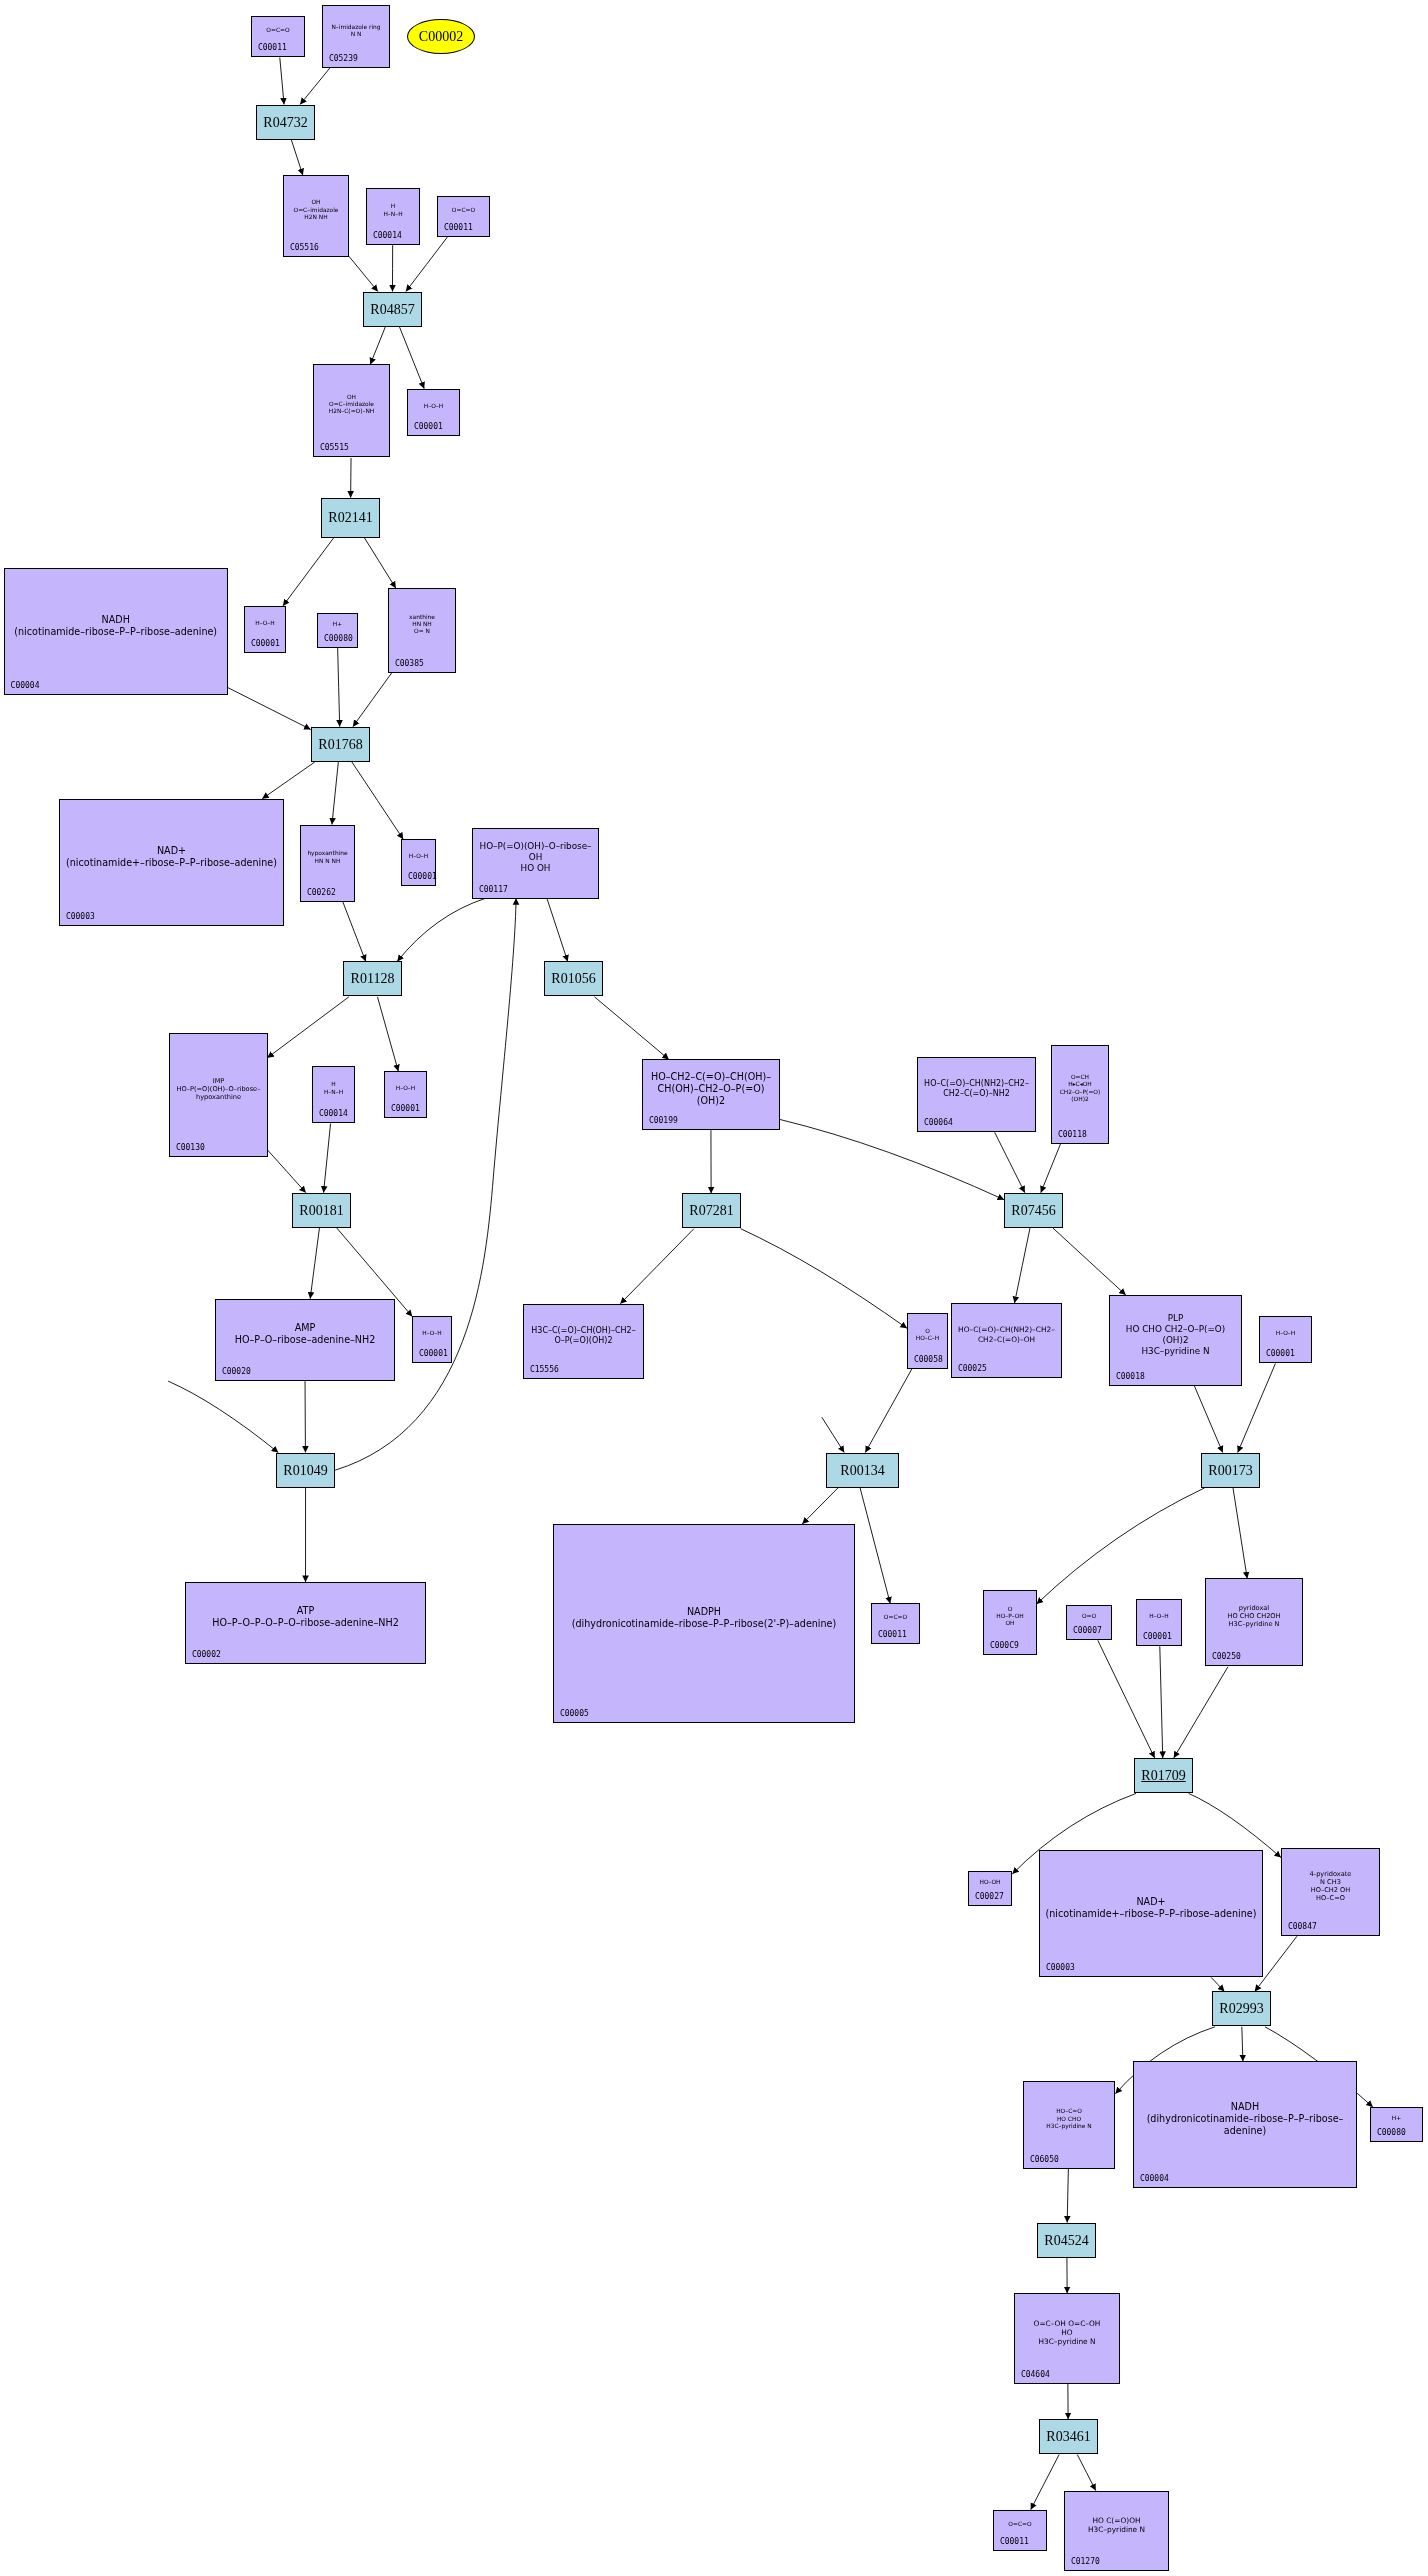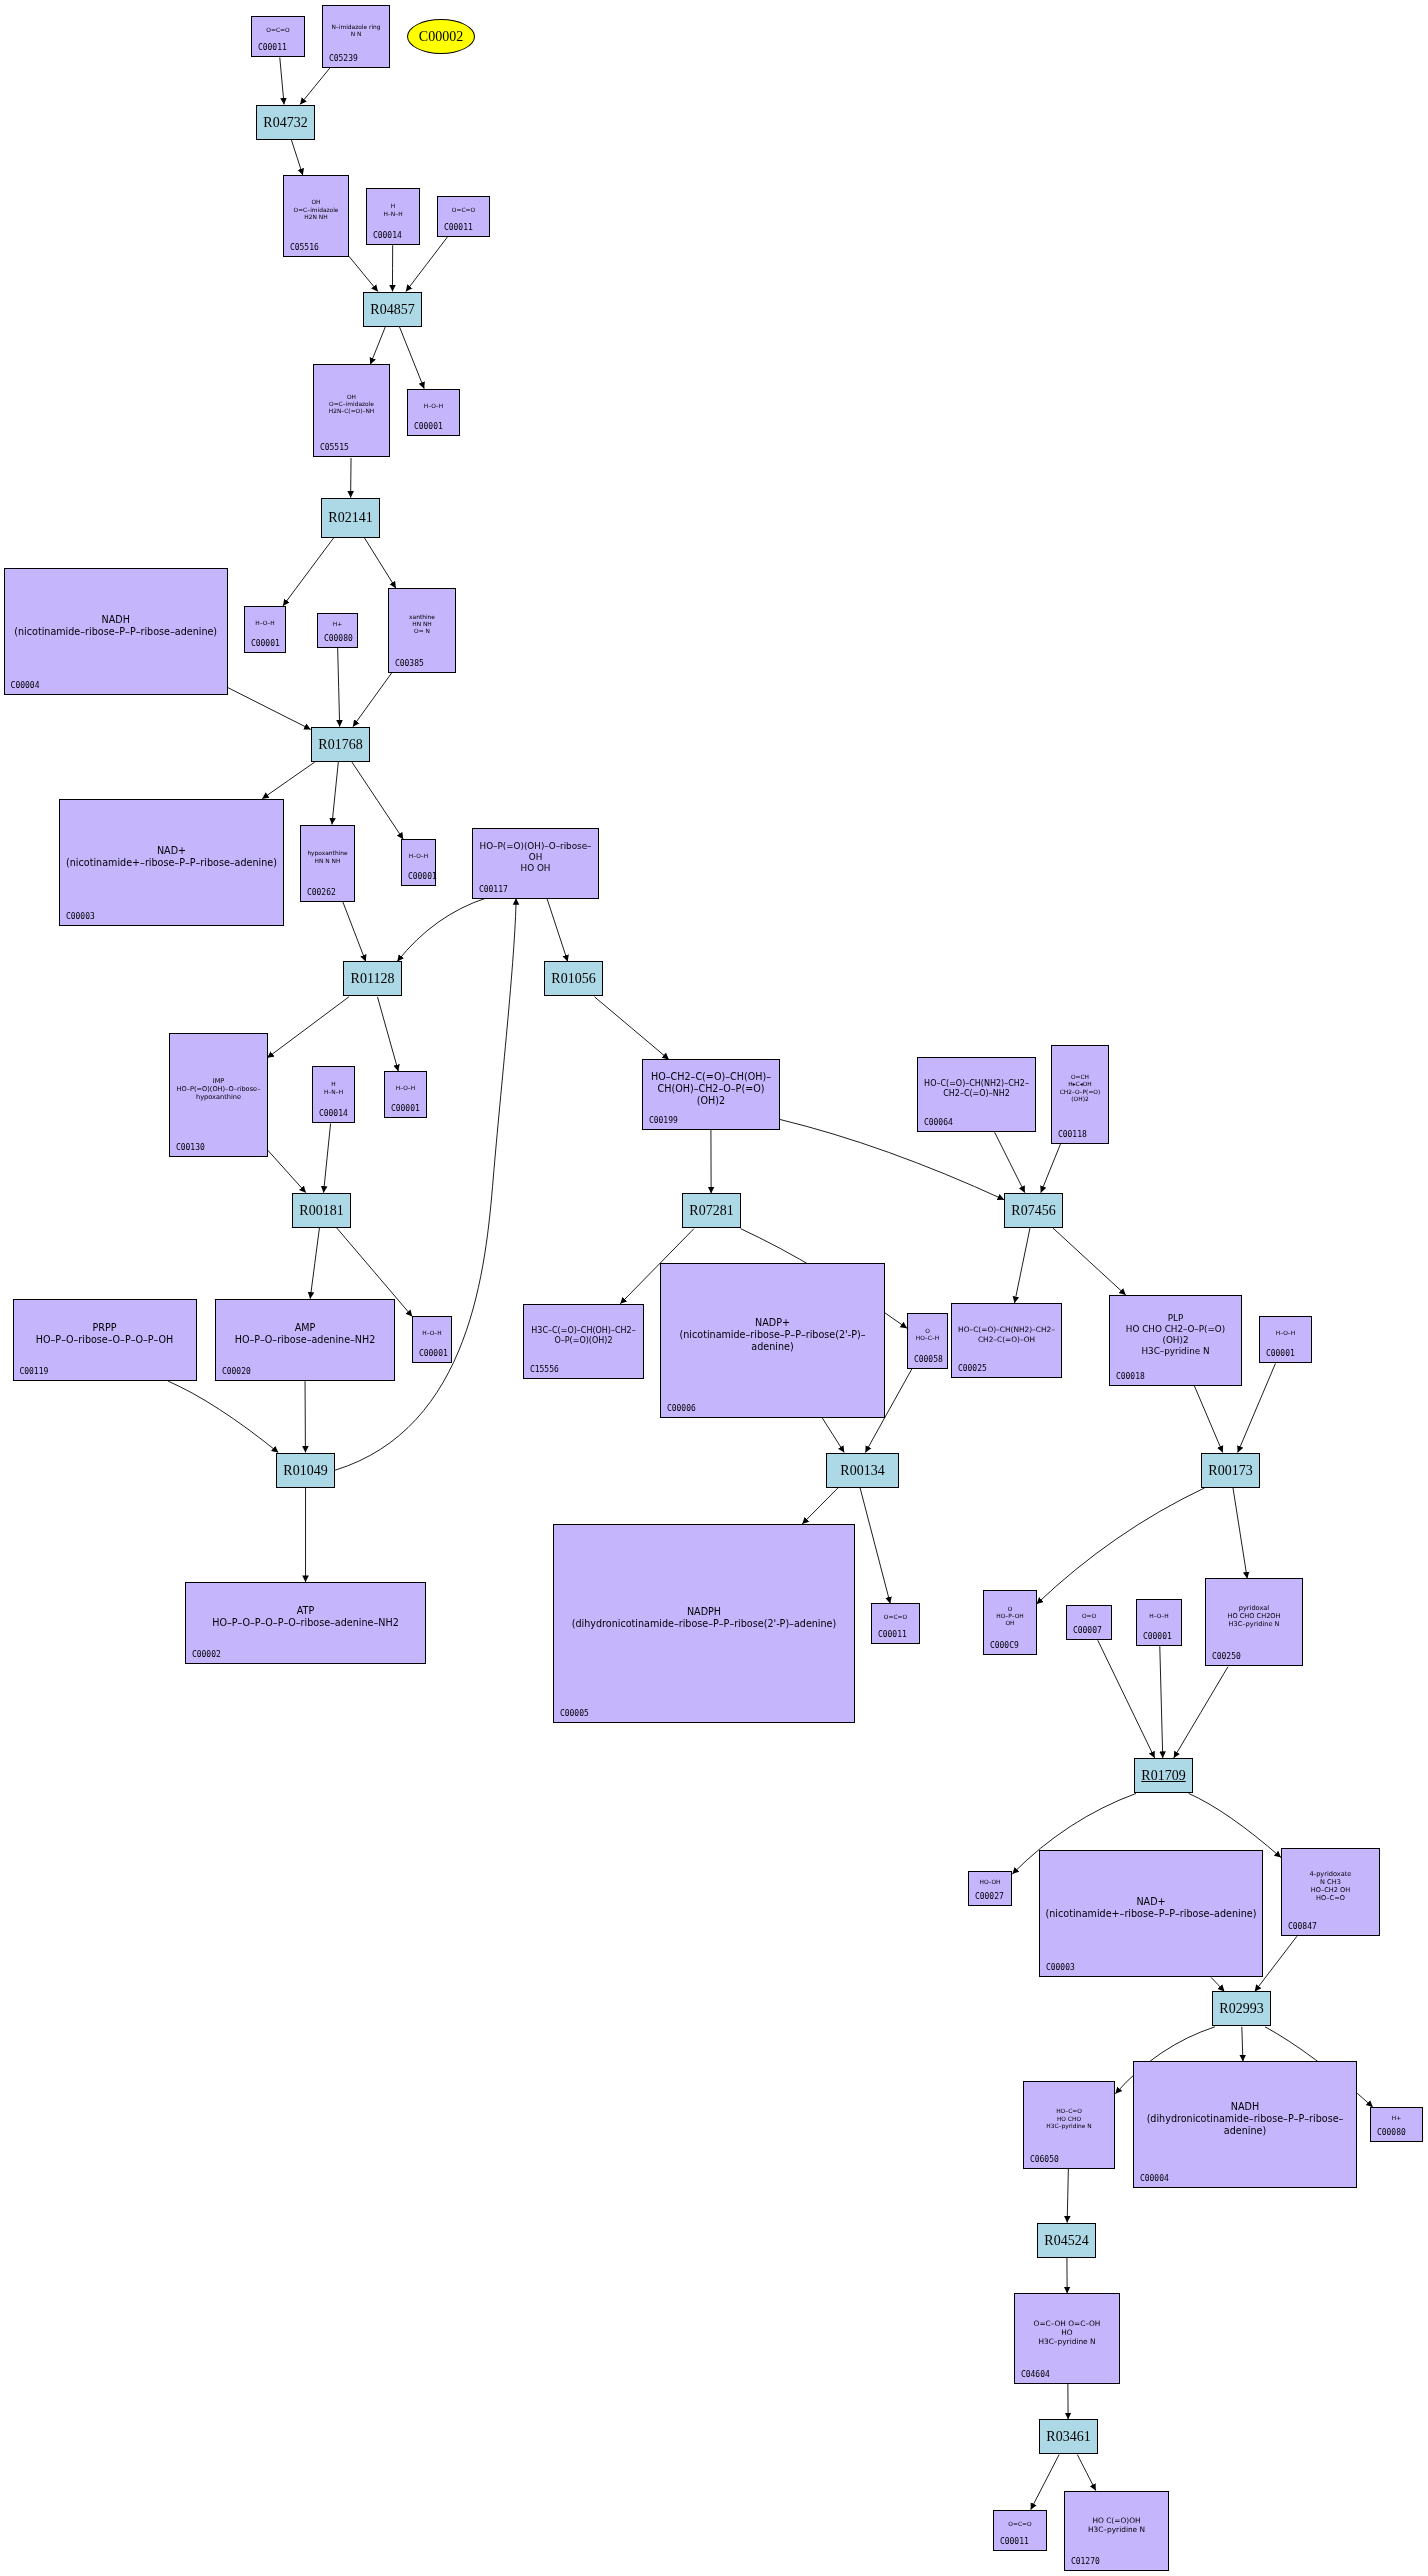--- a/index.html
+++ b/index.html
@@ -233,25 +233,20 @@
     </div>
     <div class="cpd" style="left: 312px; top: 1066px; width: 43px; height: 57px;">
       <div class="struct" style="font-size: 5.9px;">H
 H–N–H</div>
       <div class="clabel">C00014</div>
     </div>
     <div class="cpd" style="left: 384px; top: 1071px; width: 43px; height: 47px;">
       <div class="struct" style="font-size: 5.9px;">H–O–H</div>
       <div class="clabel">C00001</div>
     </div>
-    <div class="cpd" style="left: 12.5px; top: 1299px; width: 184px; height: 82px;">
-      <div class="struct" style="font-size: 9.6px;">PRPP
-HO–P–O–ribose–O–P–O–P–OH</div>
-      <div class="clabel">C00119</div>
-    </div>
     <div class="cpd" style="left: 215px; top: 1299px; width: 180px; height: 82px;">
       <div class="struct" style="font-size: 9.6px;">AMP
 HO–P–O–ribose–adenine–NH2</div>
       <div class="clabel">C00020</div>
     </div>
     <div class="cpd" style="left: 412px; top: 1316px; width: 40px; height: 47px;">
       <div class="struct" style="font-size: 5.9px;">H–O–H</div>
       <div class="clabel">C00001</div>
     </div>
     <div class="cpd" style="left: 185px; top: 1582px; width: 241px; height: 82px;">
@@ -269,25 +264,20 @@
     </div>
     <div class="cpd" style="left: 1051px; top: 1045px; width: 58px; height: 99px;">
       <div class="struct" style="font-size: 5.9px;">O=CH
 H▸C◂OH
 CH2–O–P(=O)(OH)2</div>
       <div class="clabel">C00118</div>
     </div>
     <div class="cpd" style="left: 523px; top: 1304px; width: 121px; height: 75px;">
       <div class="struct" style="font-size: 8px;">H3C–C(=O)–CH(OH)–CH2–O–P(=O)(OH)2</div>
       <div class="clabel">C15556</div>
-    </div>
-    <div class="cpd" style="left: 660px; top: 1263px; width: 225px; height: 155px;">
-      <div class="struct" style="font-size: 9.6px;">NADP+
-(nicotinamide–ribose–P–P–ribose(2'-P)–adenine)</div>
-      <div class="clabel">C00006</div>
     </div>
     <div class="cpd" style="left: 907px; top: 1313px; width: 41px; height: 56px;">
       <div class="struct" style="font-size: 5.9px;">O
 HO–C–H</div>
       <div class="clabel">C00058</div>
     </div>
     <div class="cpd" style="left: 951px; top: 1303px; width: 111px; height: 75px;">
       <div class="struct" style="font-size: 7.4px;">HO–C(=O)–CH(NH2)–CH2–CH2–C(=O)–OH</div>
       <div class="clabel">C00025</div>
     </div>

